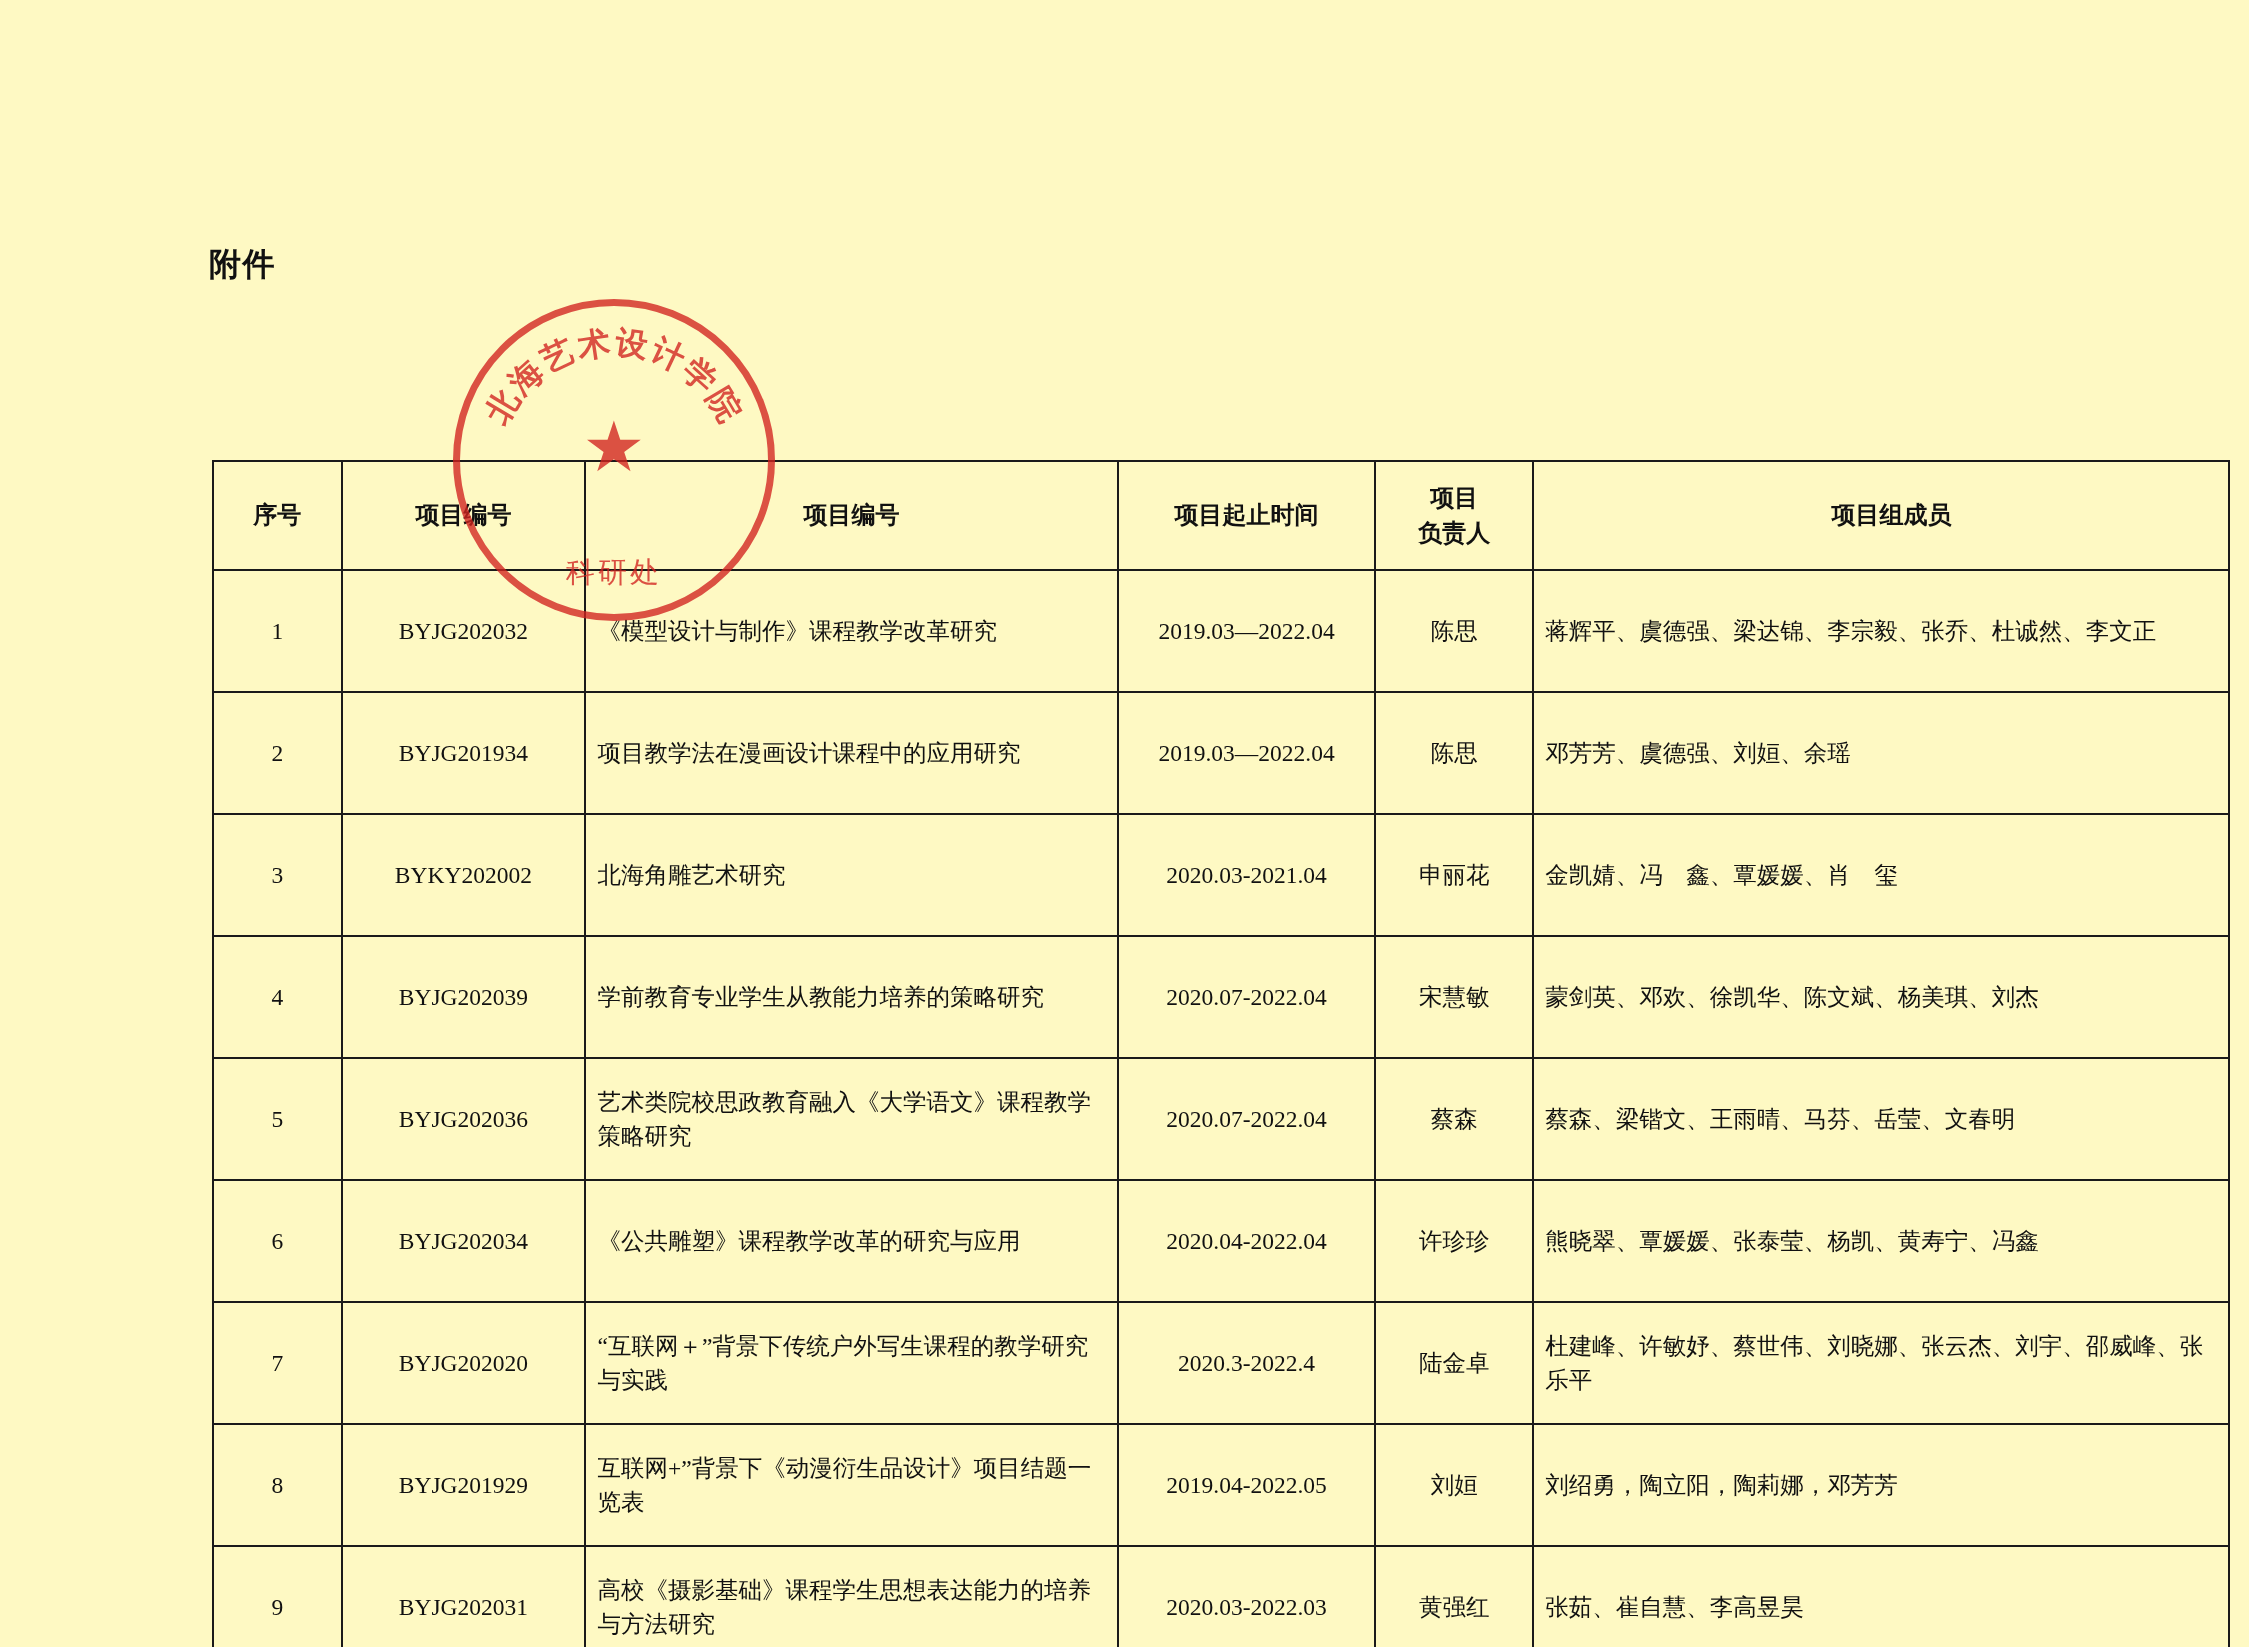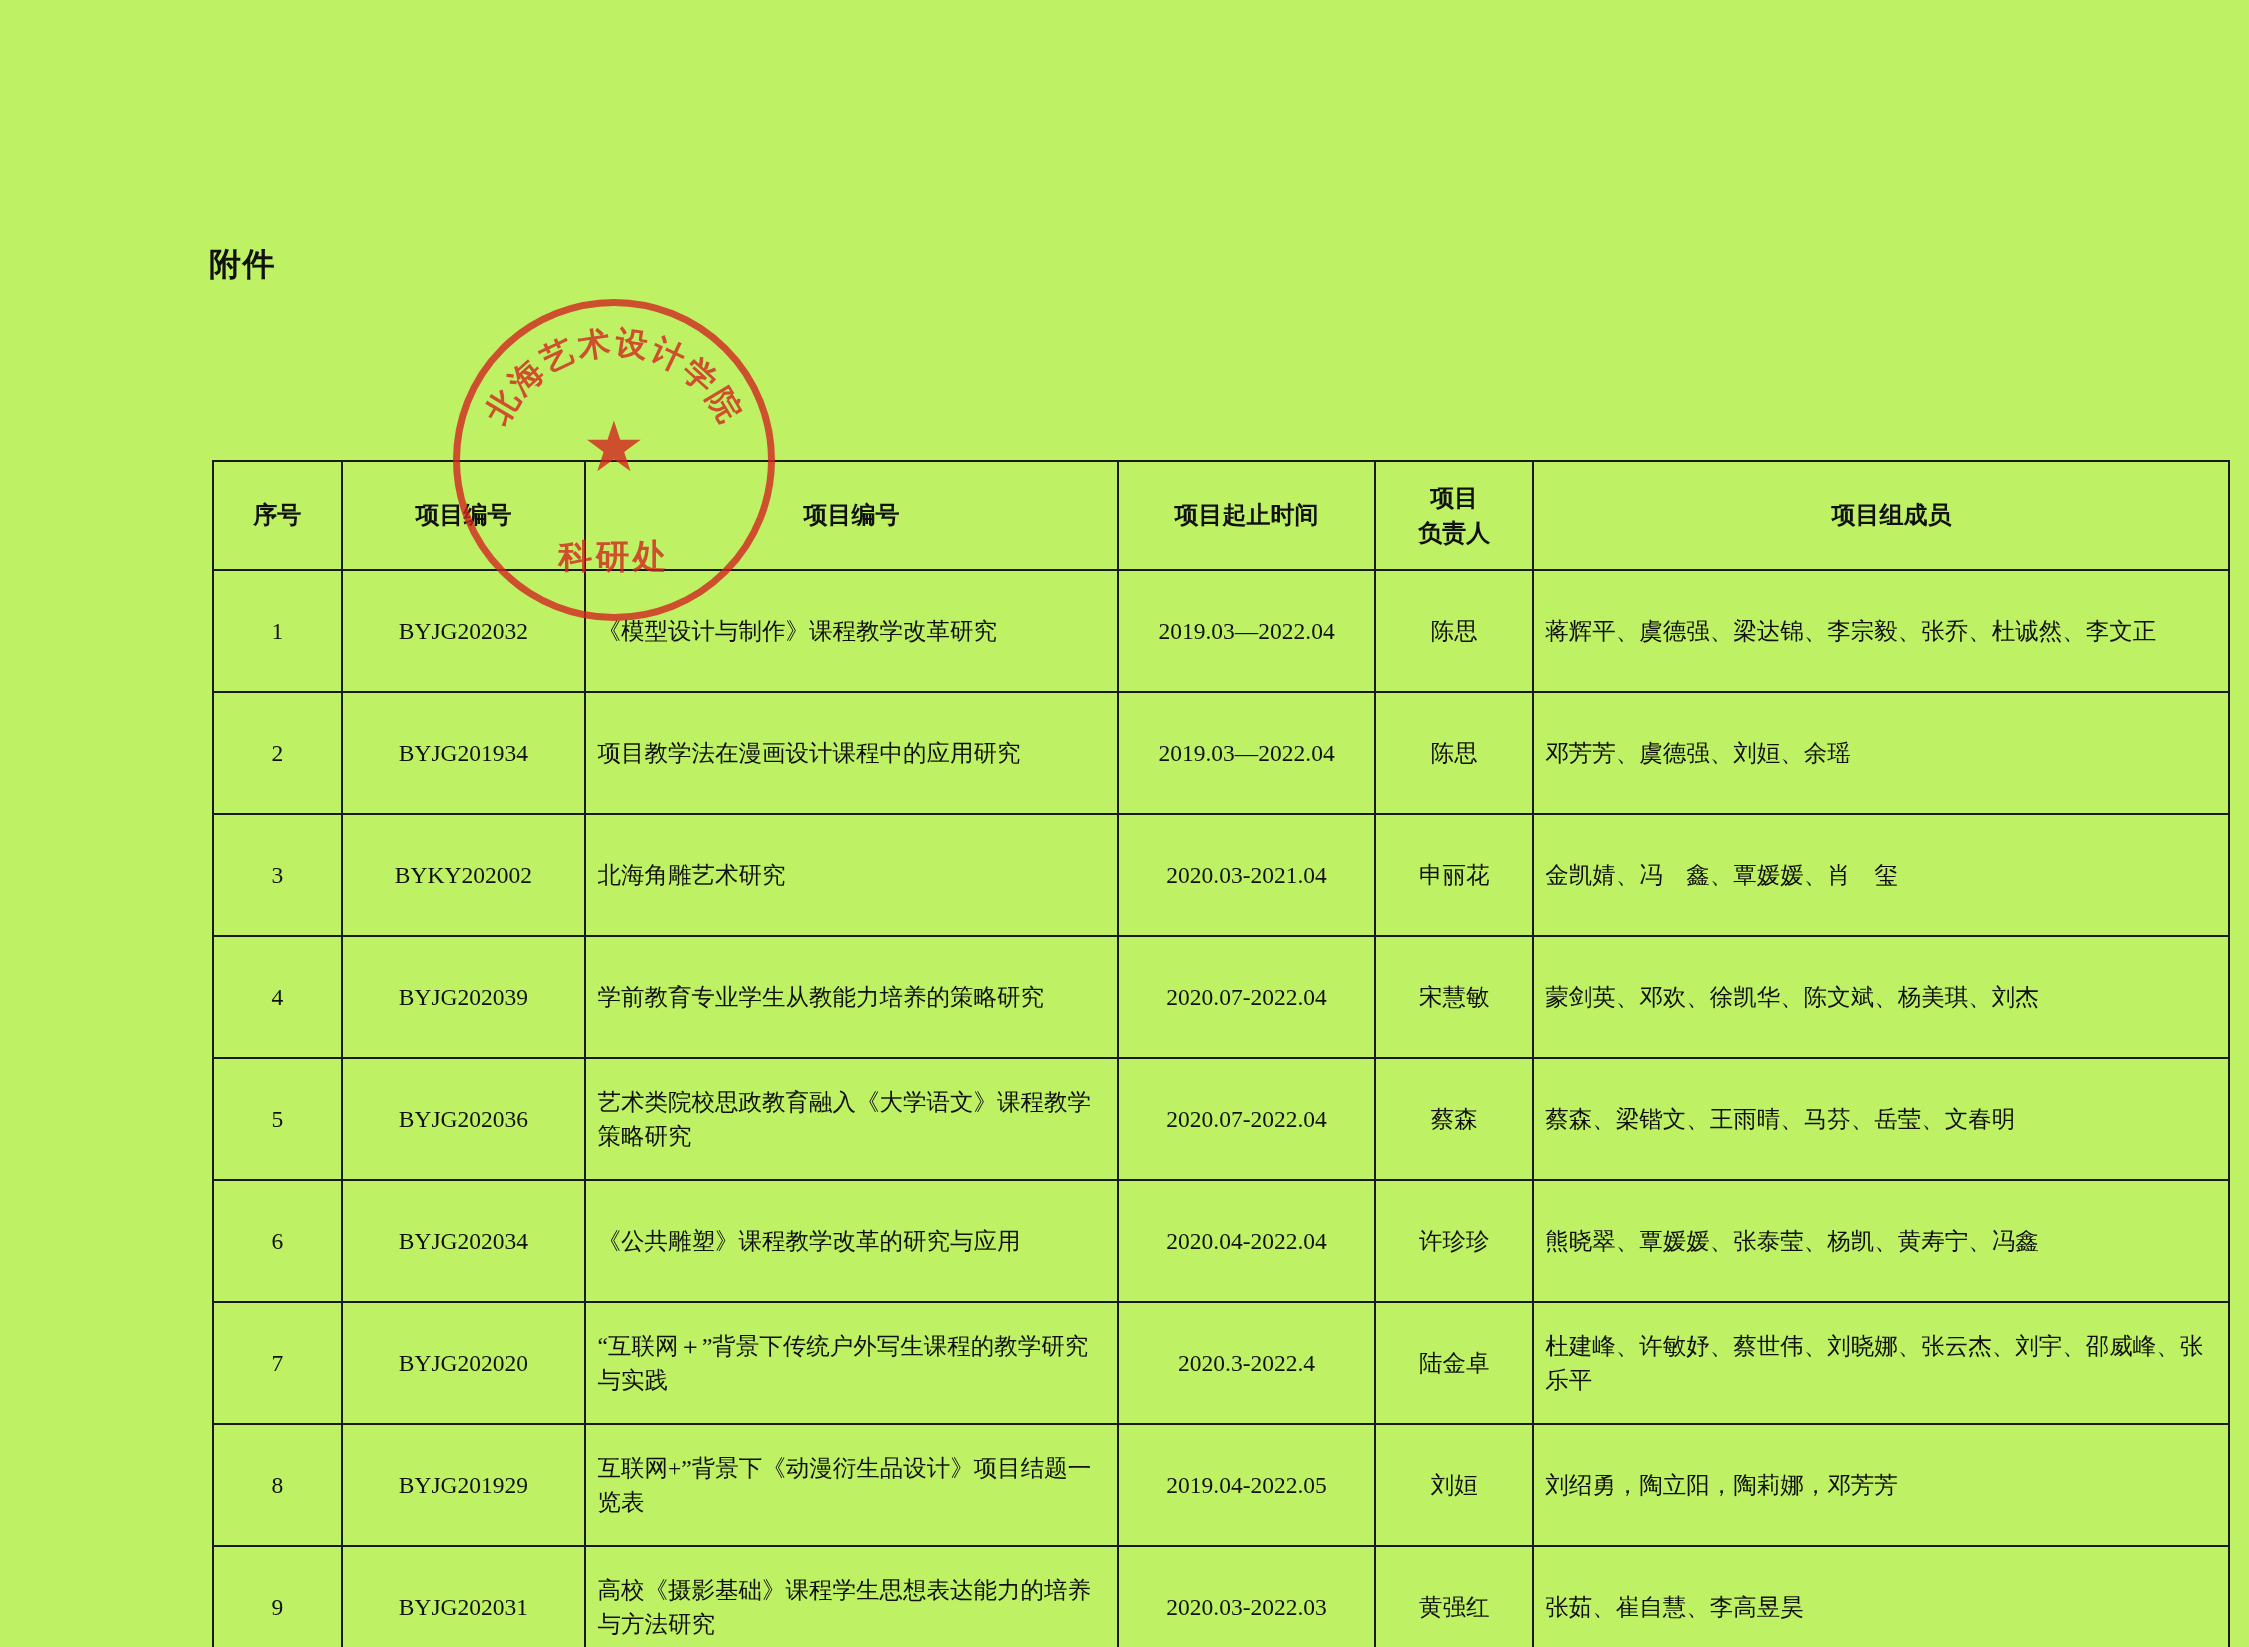--- a/index.html
+++ b/index.html
@@ -11,21 +11,21 @@
     width: 2250px;
     height: 1648px;
     position: relative;
     font-family: "Liberation Serif", "DejaVu Serif", serif;
     color: #111111;
     overflow: hidden;
   }
   .page {
     position: absolute;
     inset: 0;
-    background: #bef264;
+    background: #fef9c3;
   }
   .attachment-label {
     position: absolute;
     left: 209px;
     top: 243px;
     font-size: 32px;
     font-weight: bold;
     letter-spacing: 1.6px;
   }
   .doc-title {
@@ -74,25 +74,25 @@
   .stamp-arc text {
     fill: #d2221f;
     font-family: "Liberation Serif", serif;
     font-size: 40px;
     font-weight: bold;
     letter-spacing: 3px;
   }
   .stamp-bottom {
     position: absolute;
     left: 50%;
-    bottom: 34px;
+    bottom: 21px;
     transform: translateX(-50%);
     color: #d2221f;
-    font-size: 34px;
-    font-weight: bold;
+    font-size: 29px;
+    font-weight: normal;
     letter-spacing: 3.2px;
     white-space: nowrap;
   }
 
   table.main-table {
     position: absolute;
     left: 212px;
     top: 460px;
     width: 1847px;
     border-collapse: collapse;

